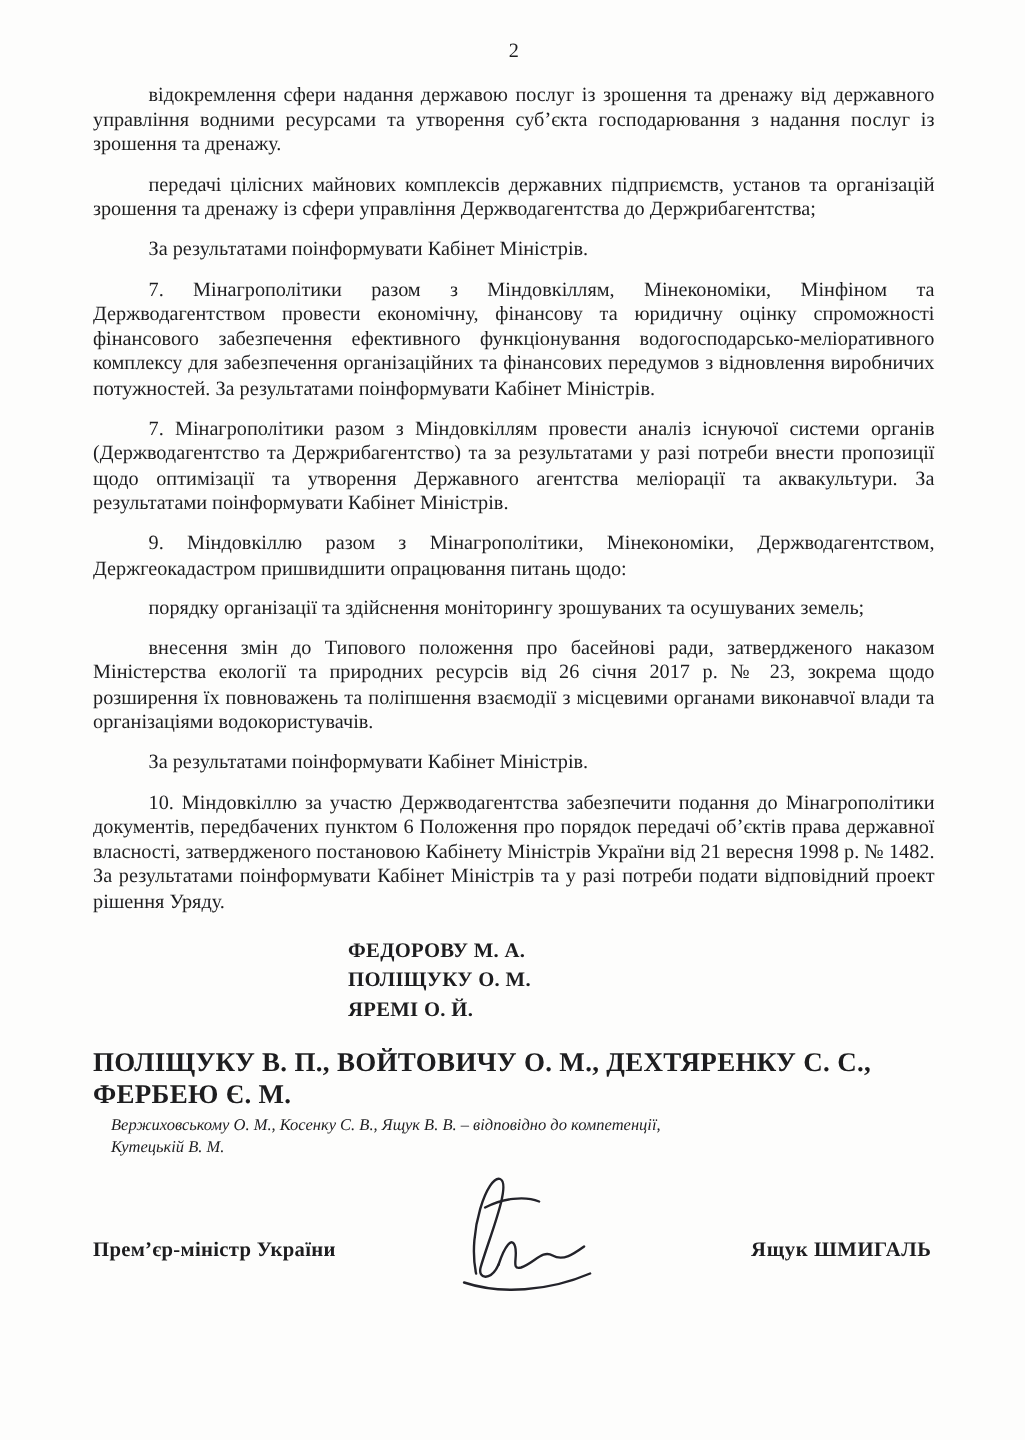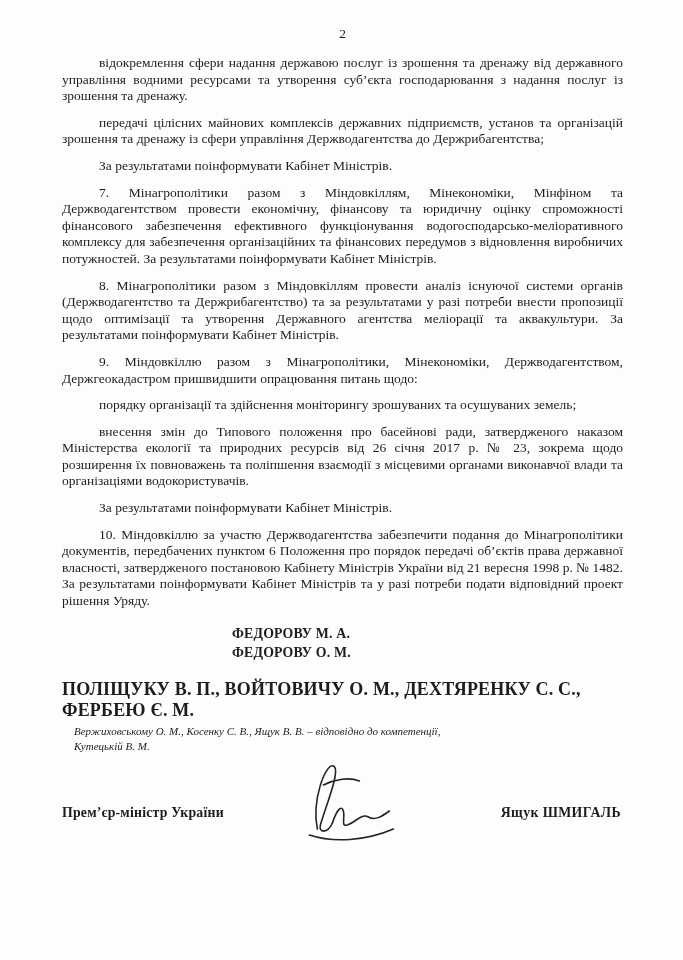--- a/index.html
+++ b/index.html
@@ -76,30 +76,31 @@
 <body>
 
 <div class="page">
 
   <div class="page-number">2</div>
 
   <p class="para">відокремлення сфери надання державою послуг із зрошення та дренажу від державного управління водними ресурсами та утворення суб’єкта господарювання з надання послуг із зрошення та дренажу.</p>
   <p class="para">передачі цілісних майнових комплексів державних підприємств, установ та організацій зрошення та дренажу із сфери управління Держводагентства до Держрибагентства;</p>
   <p class="para">За результатами поінформувати Кабінет Міністрів.</p>
   <p class="para">7. Мінагрополітики разом з Міндовкіллям, Мінекономіки, Мінфіном та Держводагентством провести економічну, фінансову та юридичну оцінку спроможності фінансового забезпечення ефективного функціонування водогосподарсько-меліоративного комплексу для забезпечення організаційних та фінансових передумов з відновлення виробничих потужностей. За результатами поінформувати Кабінет Міністрів.</p>
-  <p class="para">8. Мінагрополітики разом з Міндовкіллям провести аналіз існуючої системи органів (Держводагентство та Держрибагентство) та за результатами у разі потреби внести пропозиції щодо оптимізації та утворення Державного агентства меліорації та аквакультури. За результатами поінформувати Кабінет Міністрів.</p>
+  <p class="para">7. Мінагрополітики разом з Міндовкіллям провести аналіз існуючої системи органів (Держводагентство та Держрибагентство) та за результатами у разі потреби внести пропозиції щодо оптимізації та утворення Державного агентства меліорації та аквакультури. За результатами поінформувати Кабінет Міністрів.</p>
   <p class="para">9. Міндовкіллю разом з Мінагрополітики, Мінекономіки, Держводагентством, Держгеокадастром пришвидшити опрацювання питань щодо:</p>
   <p class="para">порядку організації та здійснення моніторингу зрошуваних та осушуваних земель;</p>
   <p class="para">внесення змін до Типового положення про басейнові ради, затвердженого наказом Міністерства екології та природних ресурсів від 26 січня 2017 р. № 23, зокрема щодо розширення їх повноважень та поліпшення взаємодії з місцевими органами виконавчої влади та організаціями водокористувачів.</p>
   <p class="para">За результатами поінформувати Кабінет Міністрів.</p>
   <p class="para">10. Міндовкіллю за участю Держводагентства забезпечити подання до Мінагрополітики документів, передбачених пунктом 6 Положення про порядок передачі об’єктів права державної власності, затвердженого постановою Кабінету Міністрів України від 21 вересня 1998 р. № 1482. За результатами поінформувати Кабінет Міністрів та у разі потреби подати відповідний проект рішення Уряду.</p>
 
   <div class="addressees">
     <div>ФЕДОРОВУ М. А.</div>
-    <div>ФЕДОРОВУ О. М.</div>
+    <div>ПОЛІЩУКУ О. М.</div>
+    <div>ЯРЕМІ О. Й.</div>
   </div>
 
   <div class="distribution">ПОЛІЩУКУ В. П., ВОЙТОВИЧУ О. М., ДЕХТЯРЕНКУ С. С., ФЕРБЕЮ Є. М.</div>
 
   <div class="competence">
     <div>Вержиховському О. М., Косенку С. В., Ящук В. В. – відповідно до компетенції,</div>
     <div>Кутецькій В. М.</div>
   </div>
 
   <div class="footer">

